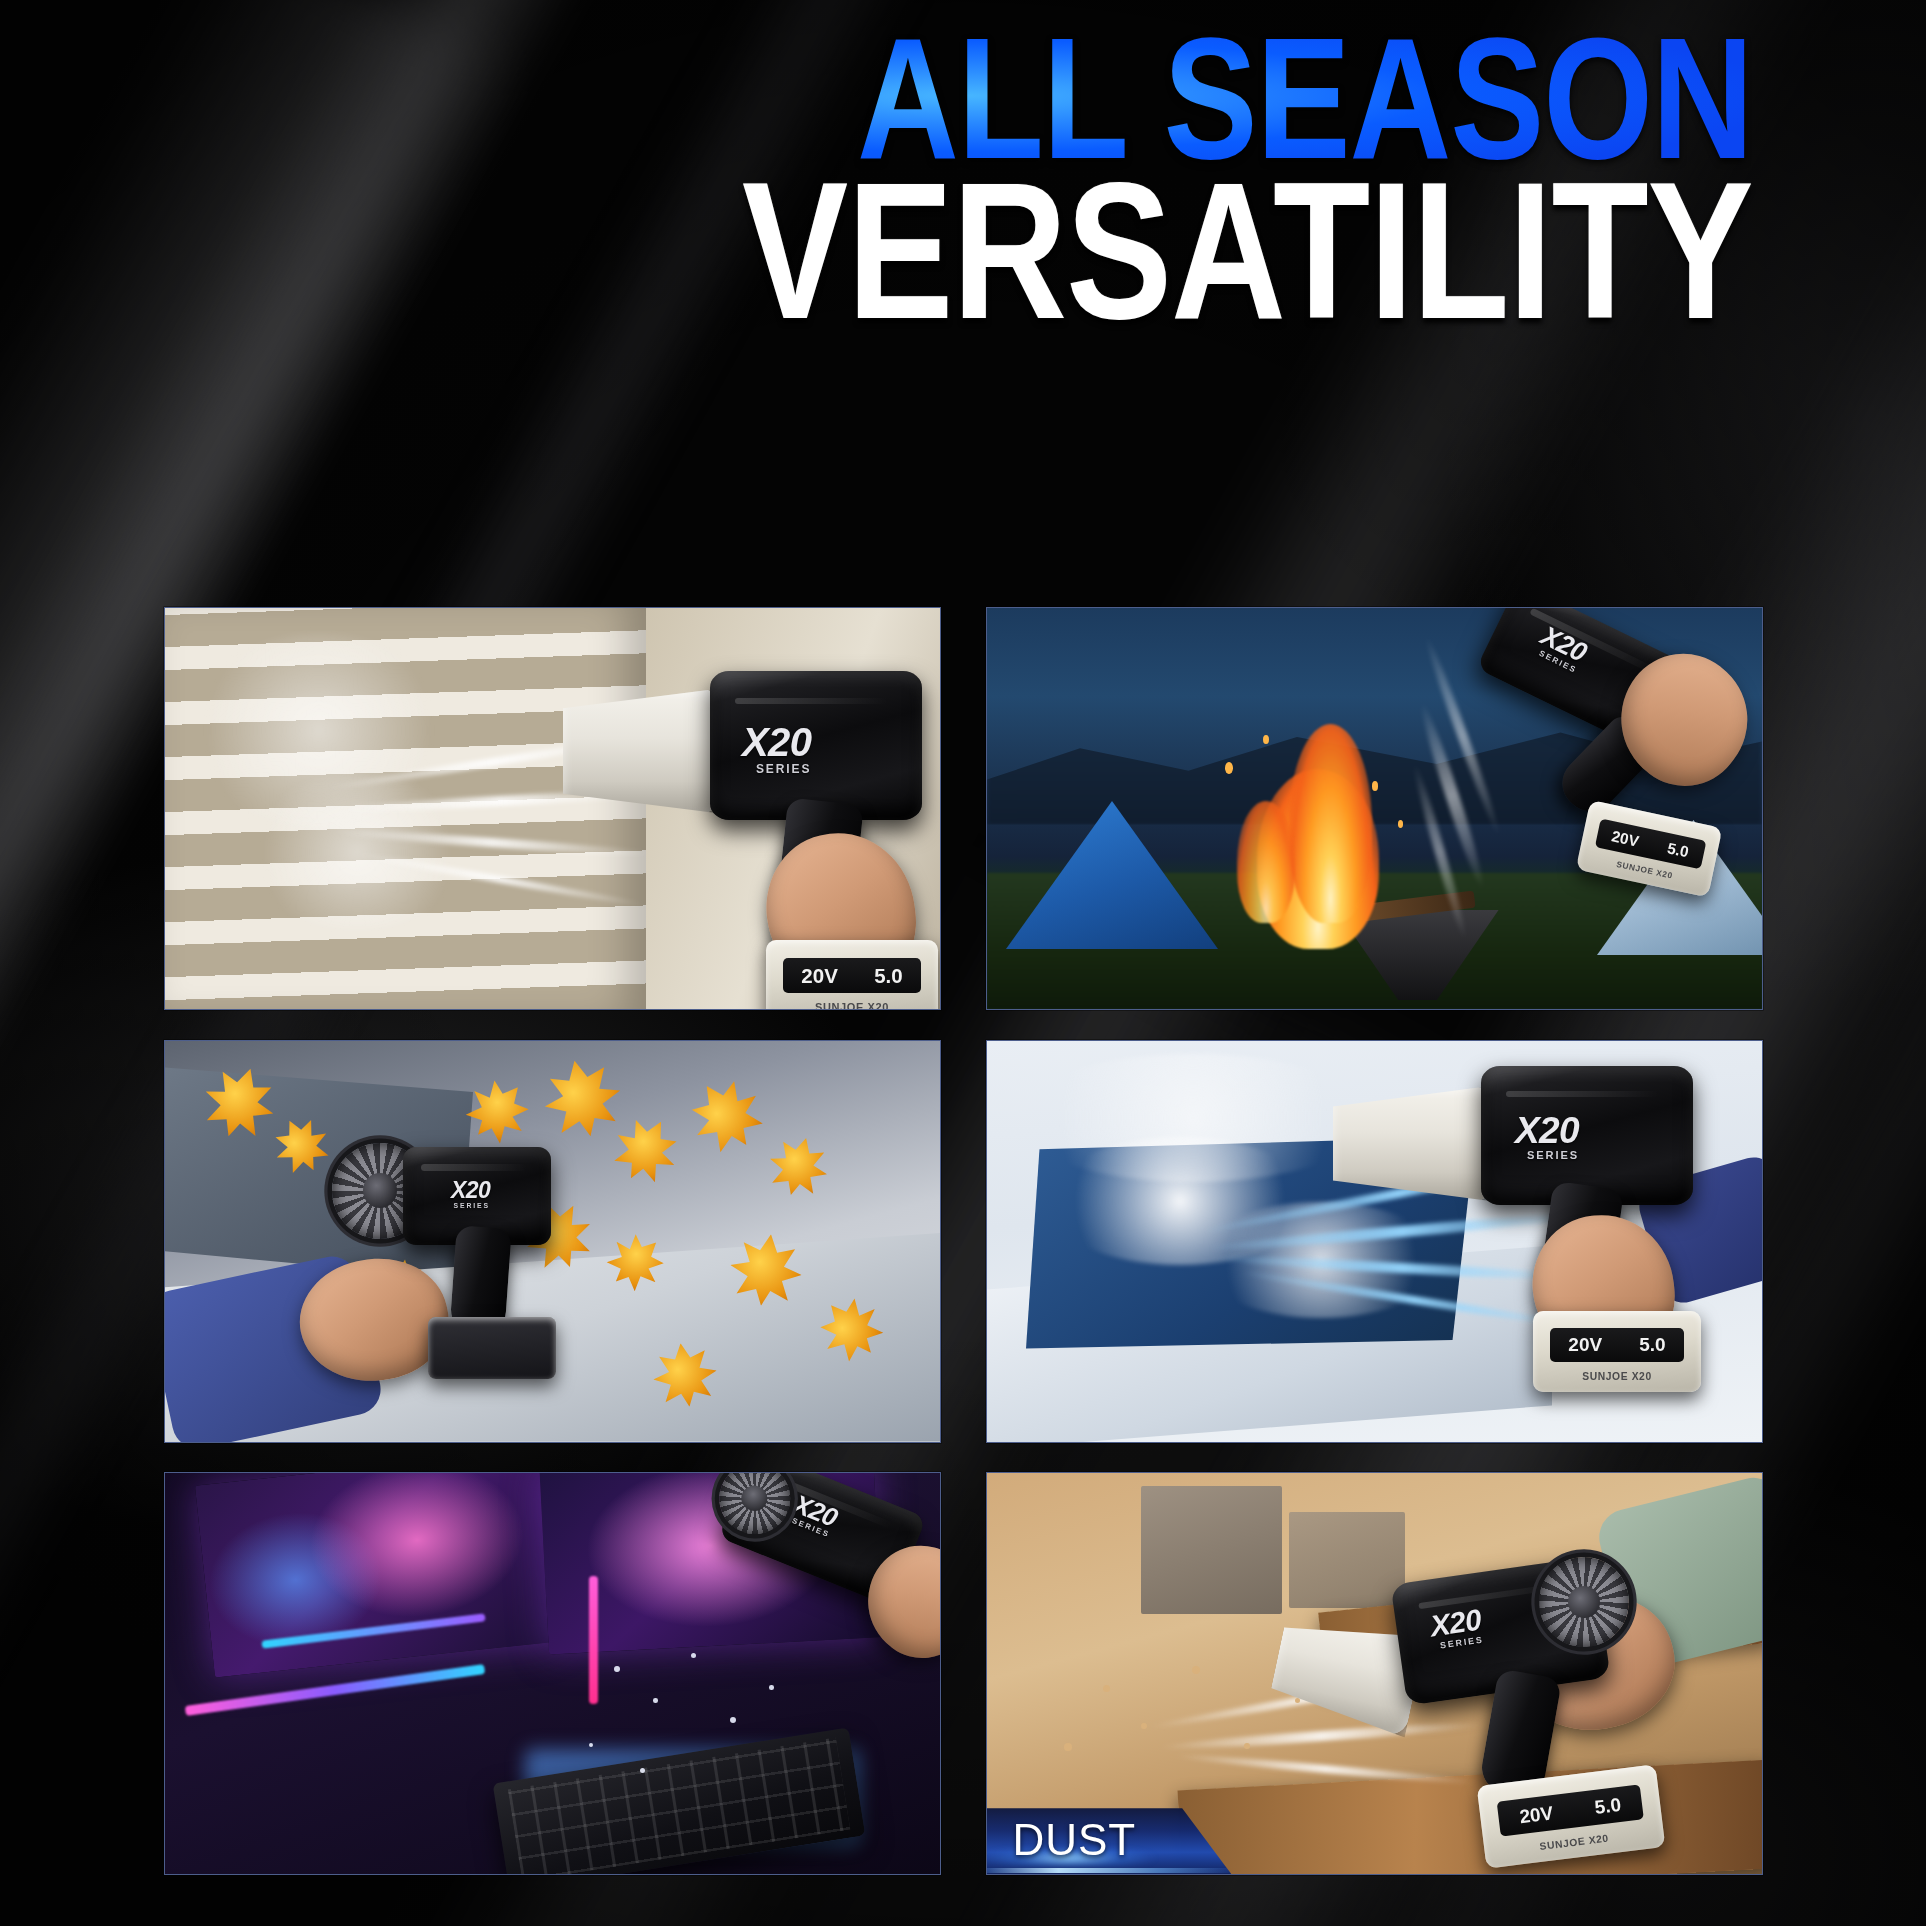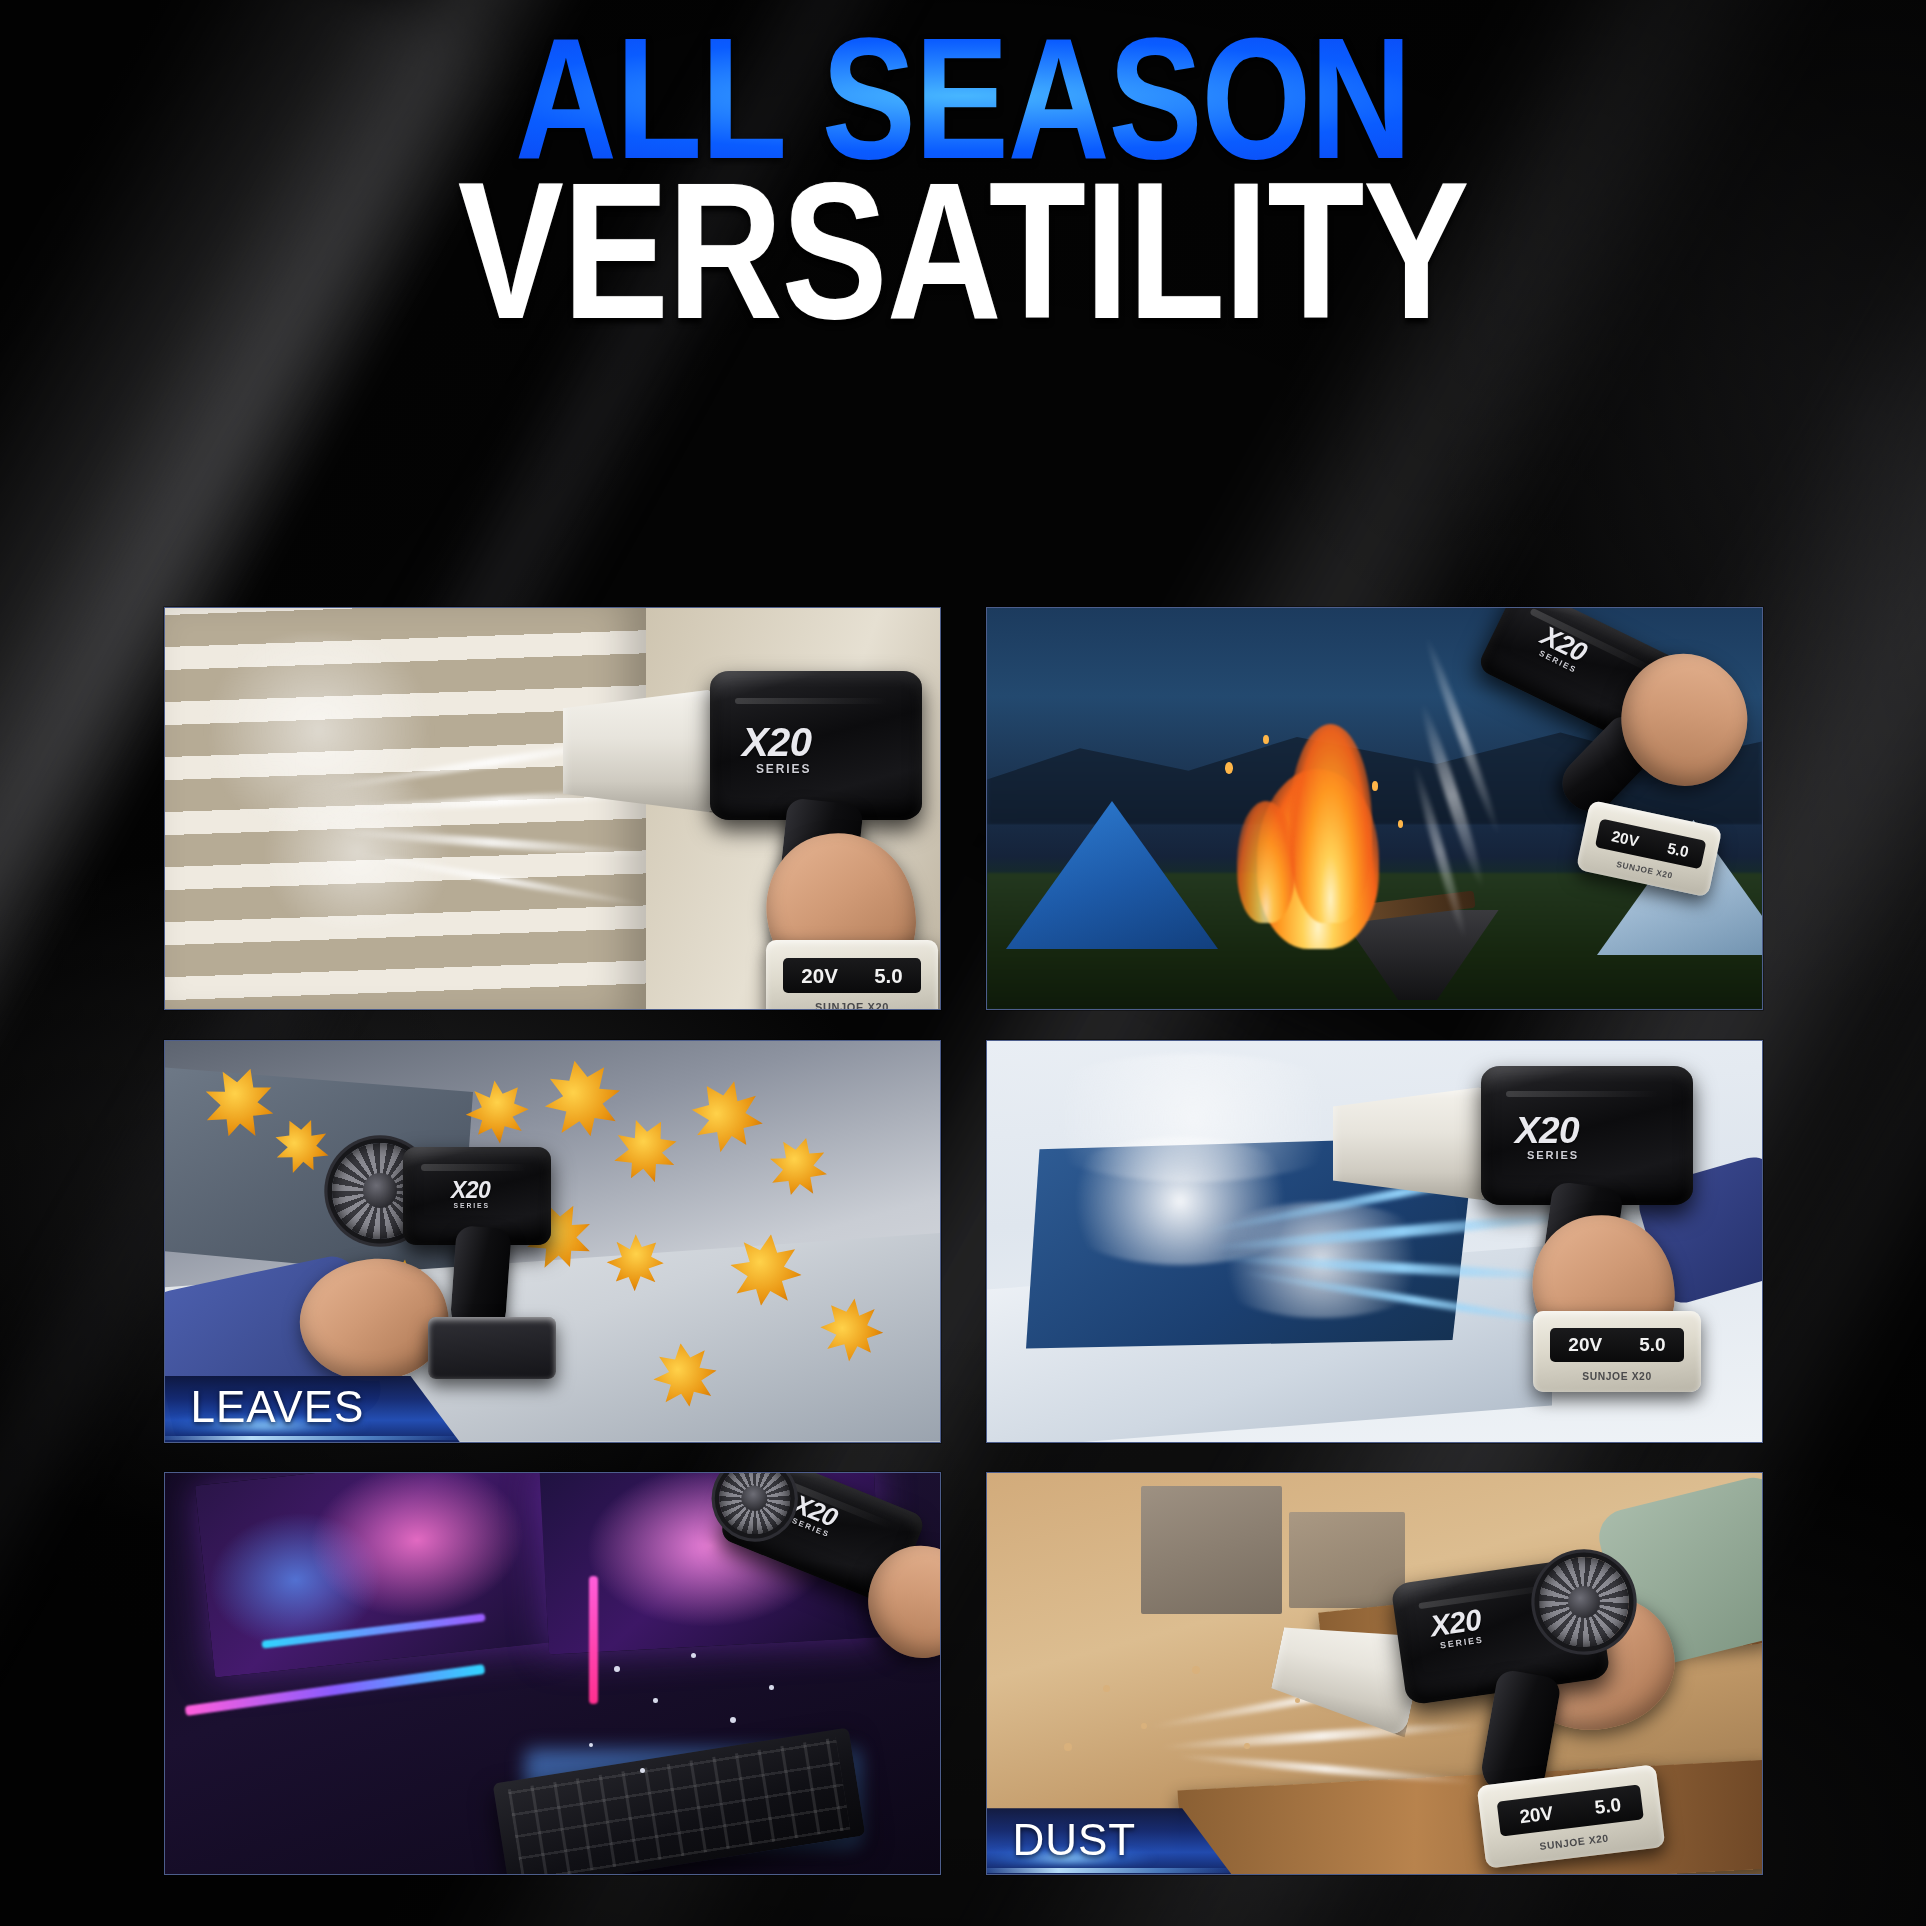--- a/index.html
+++ b/index.html
@@ -34,21 +34,21 @@
         filter:blur(33px); opacity:.8; }
   .s6 { left:1836px; top:-321px; width:193px; height:2825px; transform:rotate(29deg);
         background:linear-gradient(90deg, rgba(0,0,0,0), rgba(110,110,115,0.30) 50%, rgba(0,0,0,0));
         filter:blur(22px); opacity:.7; }
   .s7 { left:488px; top:963px; width:963px; height:1669px; transform:rotate(29deg);
         background:linear-gradient(90deg, rgba(0,0,0,0), rgba(90,90,95,0.22) 50%, rgba(0,0,0,0));
         filter:blur(45px); opacity:.65; }
   .vig { position:absolute; inset:0; background:radial-gradient(ellipse 1284px 1091px at 50% 46%, rgba(0,0,0,0) 40%, rgba(0,0,0,0.55) 100%); }
 
   
-  .headline { position:absolute; left:0; right:0; top:29.5px; text-align:center; z-index:5; }
+  .headline { position:absolute; left:0; right:0; top:29.5px; text-align:right; z-index:5; }
   .hl-line { display:block; font-weight:900; text-transform:uppercase;
              letter-spacing:-1.3px; line-height:.80; white-space:nowrap;
              transform:scaleX(.82); transform-origin:50% 50%; }
   .hl-1 { font-size:172px;
           background:radial-gradient(ellipse 52% 70% at 50% 48%, #47b6ff 0%, #2b8cff 26%, #0a5cff 58%, #0b45f2 100%);
           -webkit-background-clip:text; background-clip:text; color:transparent;
           -webkit-text-fill-color:transparent;
           filter:drop-shadow(0 3.9px 3.9px rgba(0,0,0,.85)); }
   .hl-2 { font-size:194px; color:#ffffff; margin-top:6.4px;
           text-shadow:0 5.1px 6.4px rgba(0,0,0,.9), 0 0 1.3px rgba(255,255,255,.4); }
@@ -325,23 +325,20 @@
         <div class="fan" style="left:0;top:19px;width:96px;height:96px;"></div>
         <div class="dev-body" style="left:71px;top:23px;width:148px;height:98px;border-radius:13px;"></div>
         <div class="dev-logo" style="left:119px;top:55px;font-size:23px;">
           <span>X20</span>
           <small>SERIES</small>
         </div>
         <div class="dev-grip" style="left:121px;top:103px;width:55px;height:109px;transform:rotate(4deg);"></div>
         <div class="dev-bat" style="left:96px;top:193px;width:128px;height:62px;border-radius:7.7px;background:linear-gradient(175deg,#303036,#141418);"></div>
       </div>
     </div>
-    <div class="badge">
-      <span>LEAVES</span>
-    </div>
   </div>
 
   <div class="tile">
     <div class="photo">
       <div class="sc-snow"></div>
       <div class="snow-hood" style="left:-13px;top:205px;width:578px;height:205px;"></div>
       <div class="snow-glass" style="left:39px;top:96px;width:449px;height:212px;"></div>
       <div class="frost" style="left:58px;top:96px;width:270px;height:128px;"></div>
       <div class="frost" style="left:212px;top:161px;width:244px;height:116px;opacity:.85;"></div>
       <div class="frost" style="left:26px;top:13px;width:360px;height:128px;opacity:.6;"></div>

